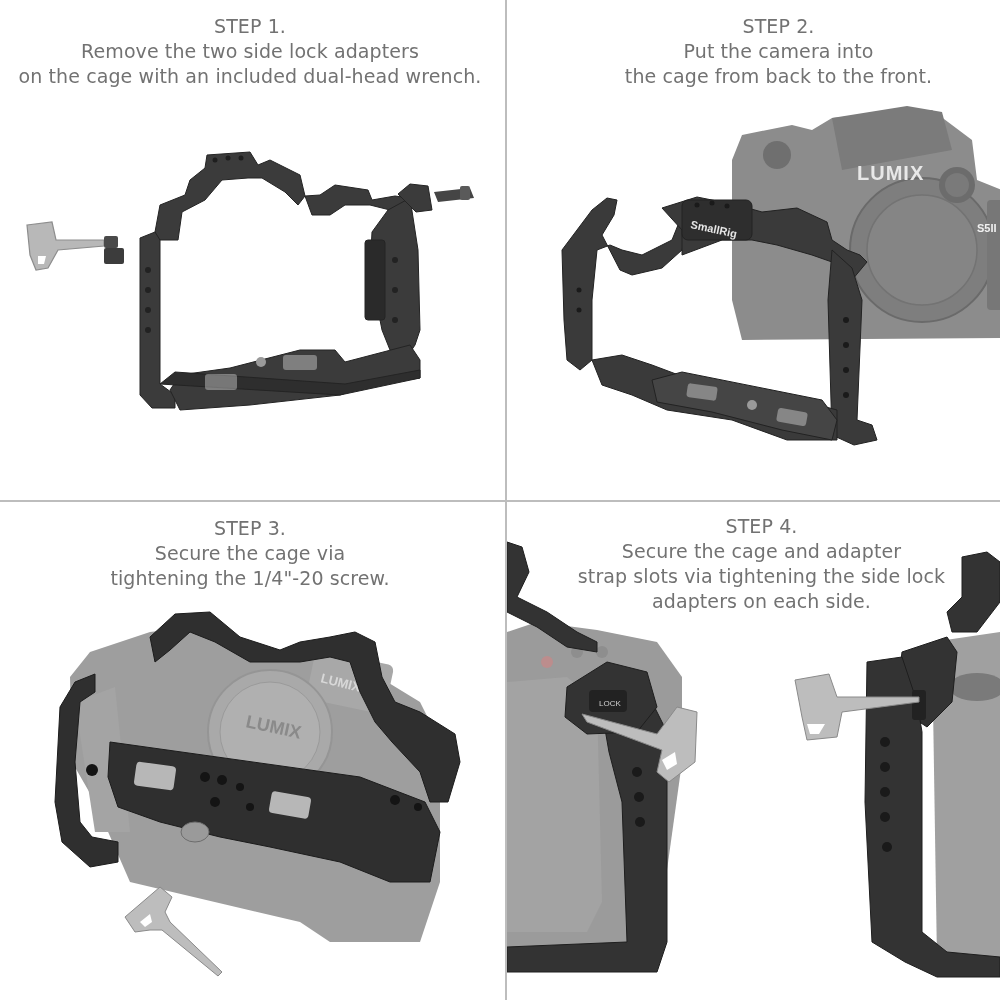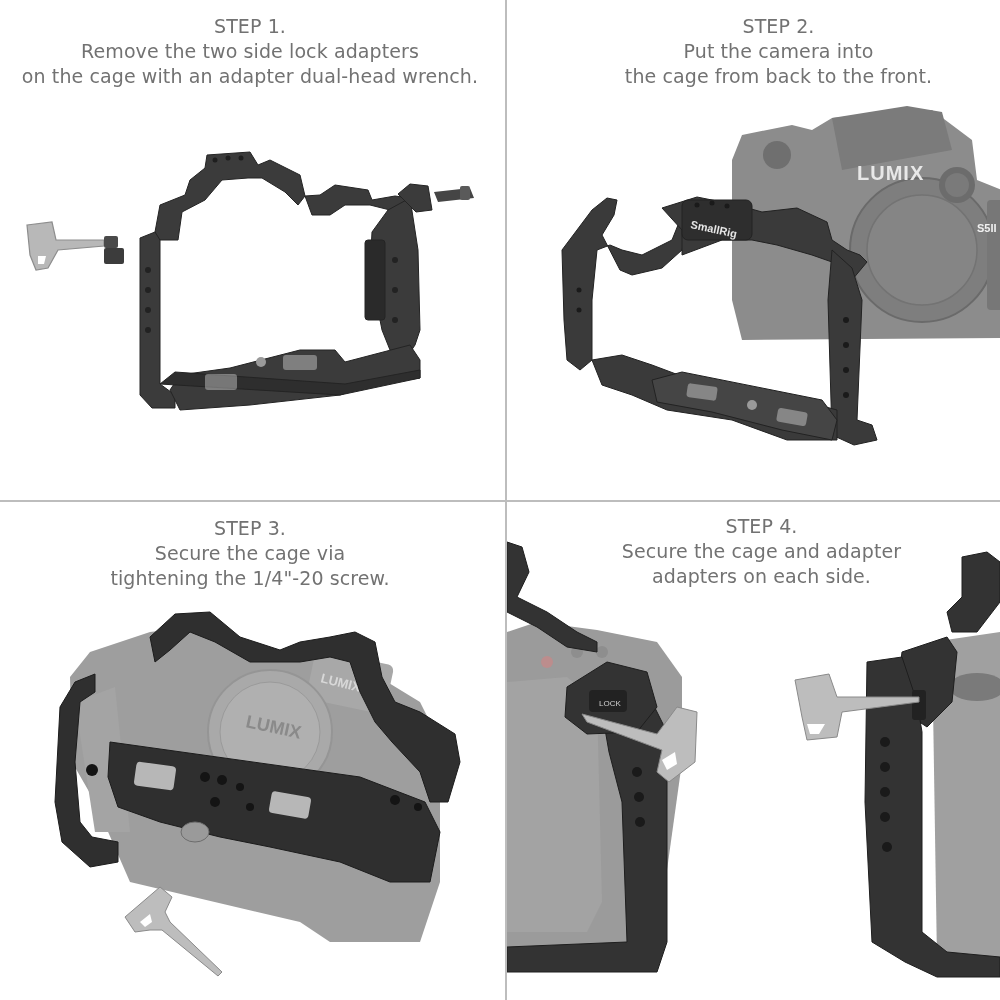--- a/index.html
+++ b/index.html
@@ -20,21 +20,21 @@
 </head>
 <body>
 
 <div class="divider-v"></div>
 <div class="divider-h"></div>
 
 <section class="quad q1">
   <div class="caption">
     <span class="title">STEP 1.</span>
     <span class="line">Remove the two side lock adapters</span>
-    <span class="line">on the cage with an adapter dual-head wrench.</span>
+    <span class="line">on the cage with an included dual-head wrench.</span>
   </div>
   <svg width="500" height="500" viewBox="0 0 500 500">
 
     <g>
       <path d="M27,225 L52,222 L56,240 L104,240 L104,246 L58,250 L48,268 L36,270 L30,255 Z" fill="#b8b8b8" stroke="#8d8d8d" stroke-width="1.2"></path>
       <path d="M38,256 L46,256 L44,264 L38,264 Z" fill="#fff"></path>
     </g>
 
     <g>
       <rect x="104" y="236" width="14" height="12" fill="#4a4a4a" rx="2"></rect>
@@ -230,15 +230,16 @@
     </g>
     <rect x="405" y="188" width="14" height="30" fill="#222" rx="3"></rect>
     <g>
       <path d="M288,178 L322,172 L330,195 L412,195 L412,200 L335,210 L330,235 L300,238 L295,215 Z" fill="#bdbdbd" stroke="#8a8a8a" stroke-width="1"></path>
       <path d="M300,222 L318,222 L312,232 L303,232 Z" fill="#fff"></path>
     </g>
   </svg>
   <div class="caption">
     <span class="title">STEP 4.</span>
     <span class="line">Secure the cage and adapter</span>
+    <span class="line">strap slots via tightening the side lock</span>
     <span class="line">adapters on each side.</span>
   </div>
 </section>
 
 </body></html>

